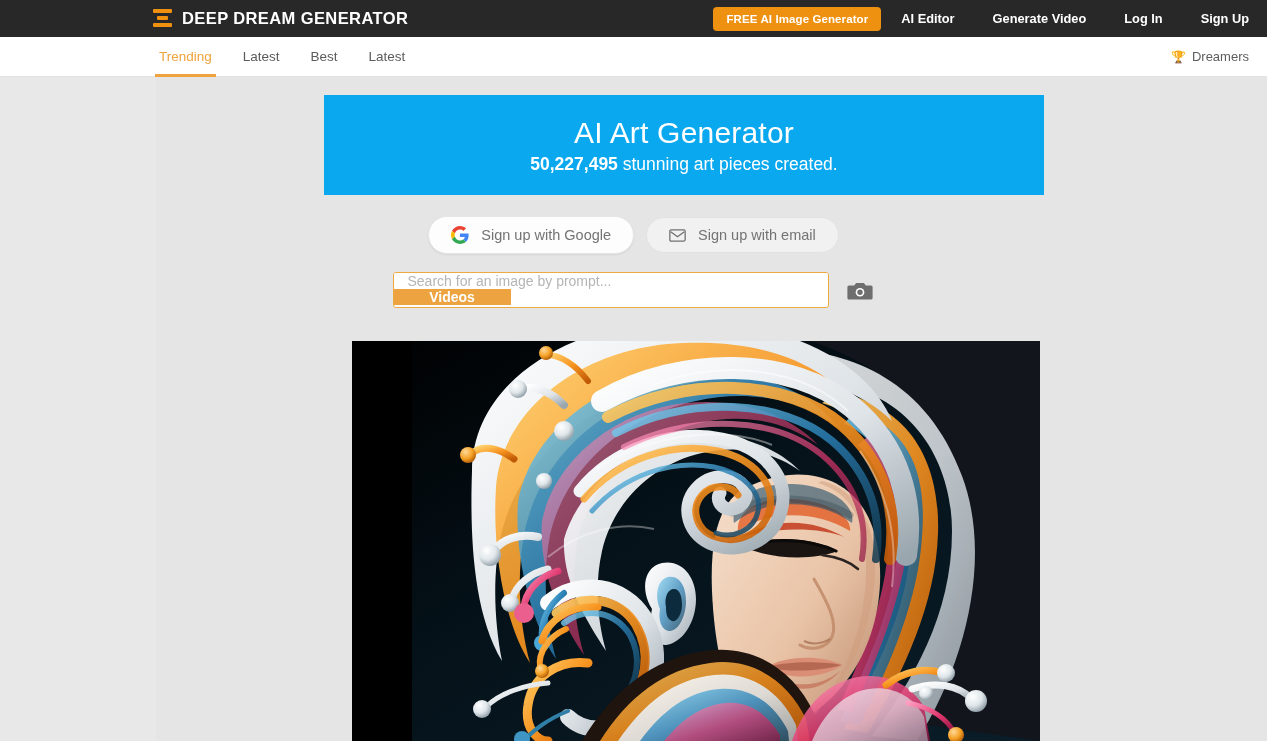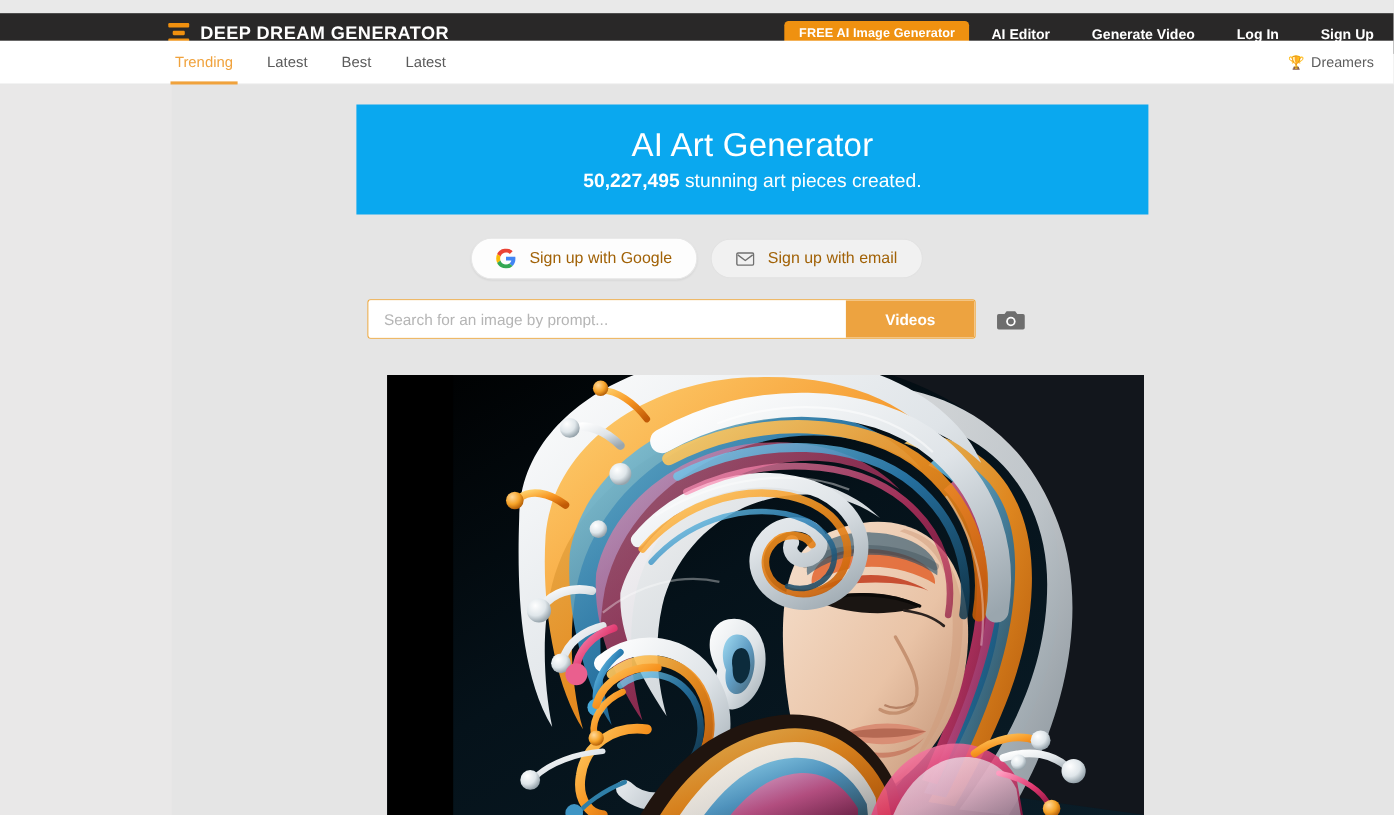--- a/index.html
+++ b/index.html
@@ -16,21 +16,21 @@
     position:absolute; left:0; top:77px; width:156px; height:664px;
     background:#e9e8e8;
   }
   .bg-right {
     position:absolute; left:156px; top:77px; right:0; height:664px;
     background:#e5e5e5;
   }
 
   
   .topbar {
-    position:absolute; left:0; top:12px; width:1267px; height:37px;
+    position:absolute; left:0; top:0; width:1267px; height:37px;
     background:#292828;
     display:flex; align-items:center;
   }
   .brand {
     display:flex; align-items:center; gap:10px;
     margin-left:153px;
   }
   .brand-icon { width:19px; height:22px; position:relative; display:block; }
   .brand-icon i {
     position:absolute; left:0; display:block; background:#f0900f;
@@ -100,37 +100,37 @@
   .hero p b { font-weight:bold; }
 
   
   .signup-row {
     position:absolute; left:0; top:216px; width:1267px;
     display:flex; justify-content:center; align-items:center; gap:12px;
   }
   .signup-btn {
     display:flex; align-items:center; gap:12px;
     background:#fdfdfd; border:1px solid #e6e6e6; border-radius:20px;
-    padding:9px 22px; font-size:14.5px; color:#a16207;
+    padding:9px 22px; font-size:14.5px; color:#737373;
     cursor:pointer; box-shadow:0 1px 2px rgba(0,0,0,.07);
     white-space:nowrap;
   }
   .signup-btn.email { background:#f1f1f1; border-color:#e2e2e2; box-shadow:none;}
   .g-logo { width:18px; height:18px; flex:none; }
   .mail-icon { width:17px; height:13px; flex:none; }
 
   
   .search-row {
     position:absolute; left:0; top:272px; width:1267px;
     display:flex; justify-content:center; align-items:center;
   }
   .search-wrap {
     display:flex; align-items:stretch;
     border:1px solid #efa93f; border-radius:3px; overflow:hidden;
-    background:#fff; height:36px;
+    background:#fff; height:36px;flex-direction:column;
   }
   .search-input {
     width:434px; border:none; outline:none; background:#fff;
     font-size:14px; color:#777; padding:0 14px;
     font-family:"Liberation Sans", sans-serif;
   }
   .search-input::placeholder { color:#b5b5b5; }
   .search-btn {
     width:117px; background:#eda340; color:#fff;
     font-size:14px; font-weight:bold; border:none; cursor:pointer;

